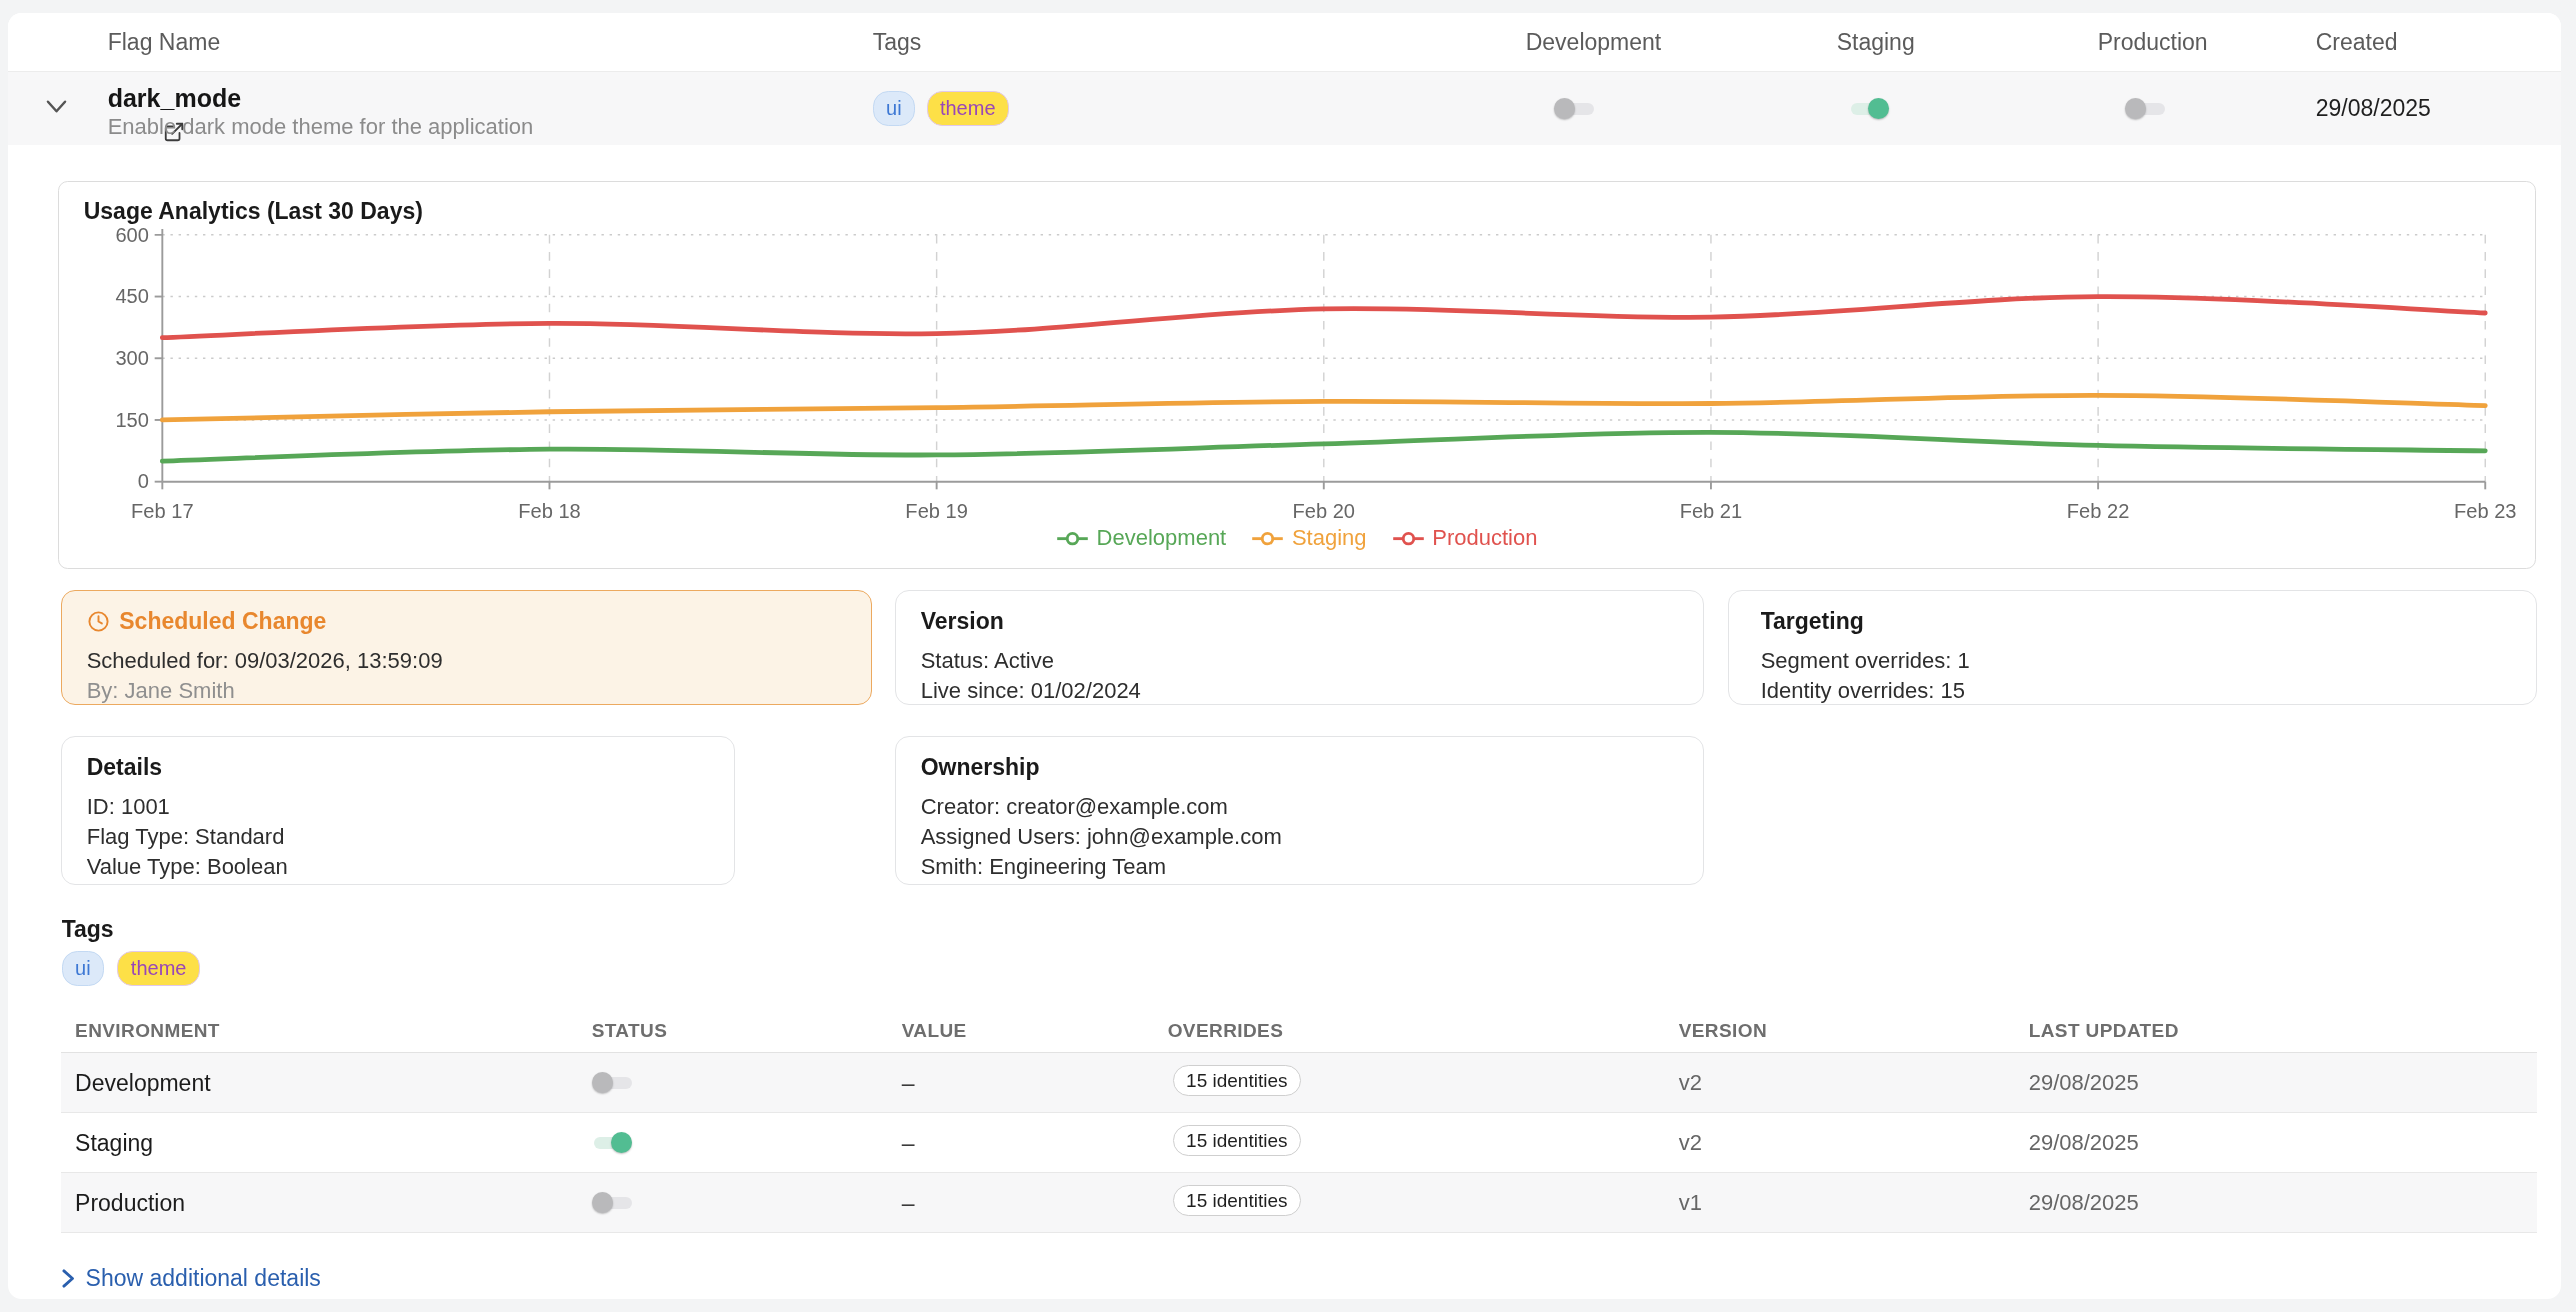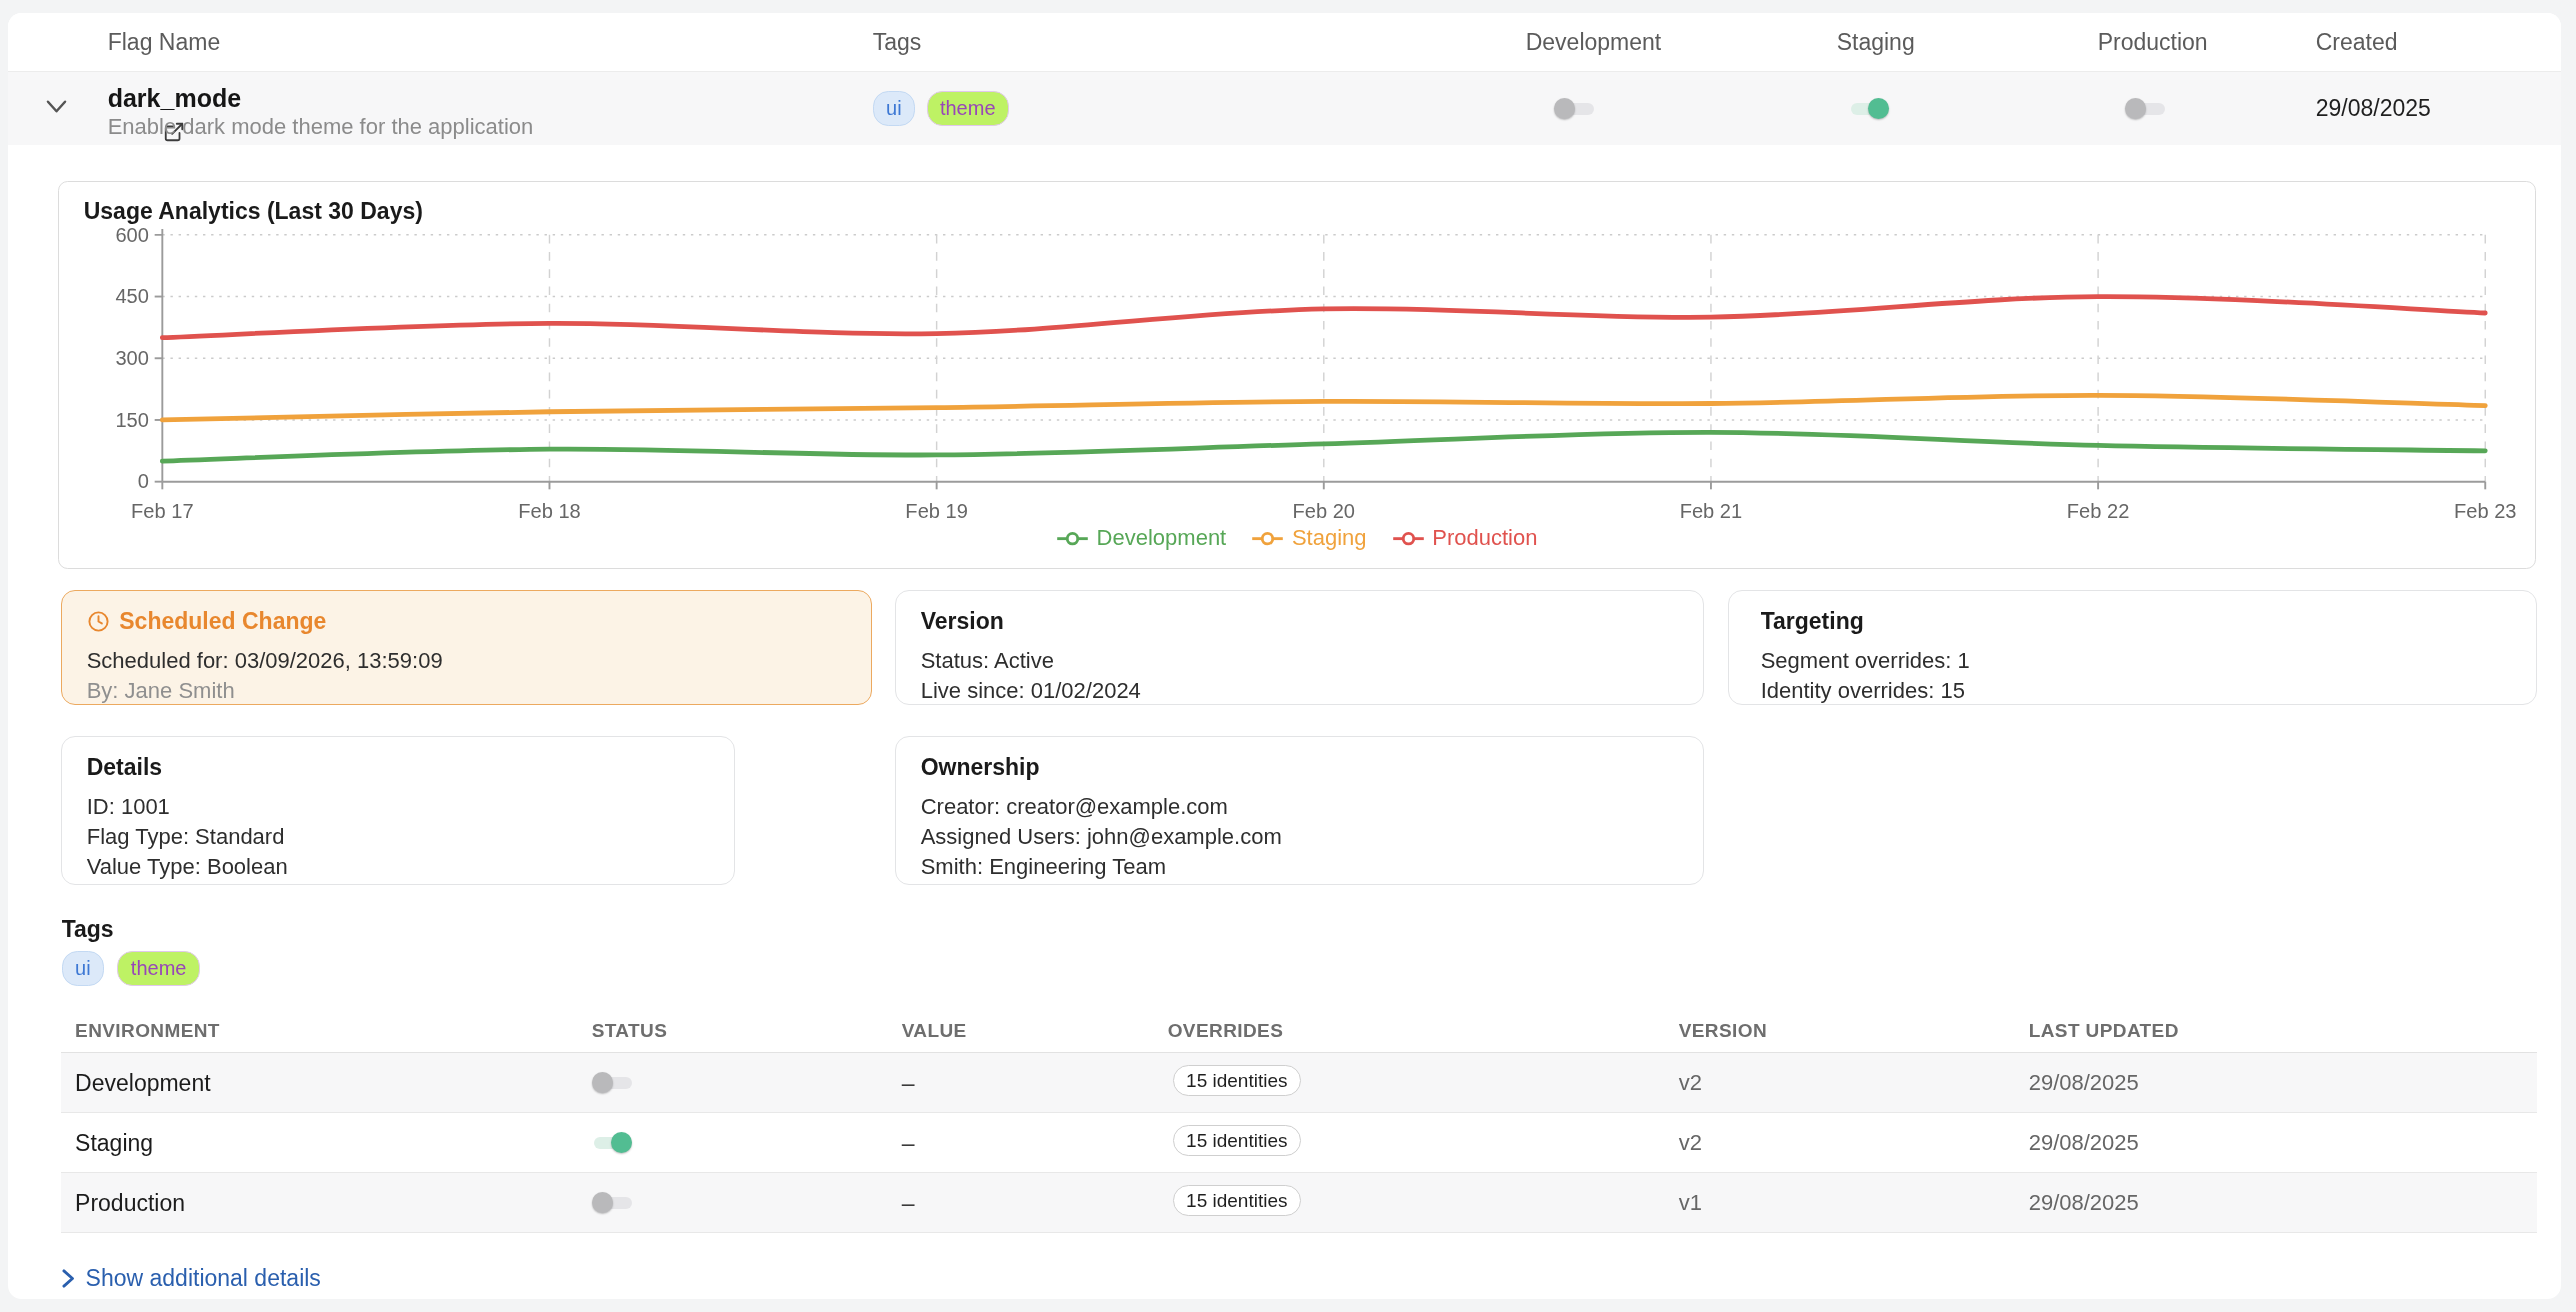--- a/index.html
+++ b/index.html
@@ -18,21 +18,21 @@
   .flag-header{position:absolute;left:0;top:0;width:100%;height:58px;background:#fff;border-bottom:1px solid #ececec;}
   .flag-header .col{position:absolute;top:0;line-height:58px;font-size:23px;color:#5b5b5b;}
   .flag-row{position:absolute;left:0;top:59px;width:100%;height:73px;background:#f7f7f8;}
   .expander{position:absolute;left:36px;top:25px;width:25px;height:19px;cursor:pointer;}
   .flag-name-wrap{position:absolute;left:100px;top:11.5px;display:flex;align-items:center;gap:8.6px;flex-direction:column;}
   .flag-name{font-size:25px;font-weight:700;color:#161616;}
   .flag-desc{position:absolute;left:100px;top:42px;font-size:22px;color:#8b8b8b;}
   .flag-tags{position:absolute;left:865px;top:19px;display:flex;gap:11.5px;align-items:center;}
   .tag{display:inline-block;font-size:20px;padding:3.8px 12.4px;border-radius:15.3px;line-height:25px;}
   .tag-ui{background:#dce9f9;color:#3d78d4;border:1px solid #c3d9f3;}
-  .tag-theme{background:#bef264;color:#9846b8;border:1px solid #e0c8ec;}
+  .tag-theme{background:#fde047;color:#9846b8;border:1px solid #e0c8ec;}
   .created-cell{position:absolute;left:2308px;top:0;height:73px;line-height:73px;font-size:23px;color:#1f1f1f;}
   
   .toggle{position:relative;display:inline-block;width:40px;height:23px;cursor:pointer;}
   .toggle .track{position:absolute;left:1.9px;top:5.7px;width:38px;height:12.4px;border-radius:6.7px;background:#e5e5e8;}
   .toggle .knob{position:absolute;top:1px;left:0;width:21px;height:21px;border-radius:50%;background:#b9b9bb;box-shadow:0 1px 1.9px rgba(0,0,0,.25);}
   .toggle.on .track{background:#ddefe7;}
   .toggle.on .knob{left:19px;background:#52bd92;}
   .flag-row .toggle{position:absolute;top:25px;}
   
   .chart-panel{position:absolute;left:50px;top:168px;width:2478px;height:388px;background:#fff;border:1px solid #dcdcdc;border-radius:9.6px;box-sizing:border-box;}
@@ -189,21 +189,21 @@
   <div class="card card-scheduled row1" style="left:53px;width:811px;">
     <div class="sched-title">
       <span style="display:inline-flex;">
         <svg width="23" height="23" viewBox="0 0 24 24" fill="none" stroke="#e8872e" stroke-width="2" stroke-linecap="round">
             <circle cx="12" cy="12" r="9.5"></circle>
             <polyline points="12 6.5 12 12 15.5 14"></polyline>
           </svg>
       </span>
       <span>Scheduled Change</span>
     </div>
-    <div class="line">Scheduled for: 03/09/2026, 13:59:09</div>
+    <div class="line">Scheduled for: 09/03/2026, 13:59:09</div>
     <div class="line muted">By: Jane Smith</div>
   </div>
 
   <div class="card row1" style="left:887px;width:809px;">
     <div class="card-title">Version</div>
     <div class="line">Status: Active</div>
     <div class="line">Live since: 01/02/2024</div>
   </div>
 
   <div class="card row1" style="left:1720px;width:809px;padding-left:32px;">

